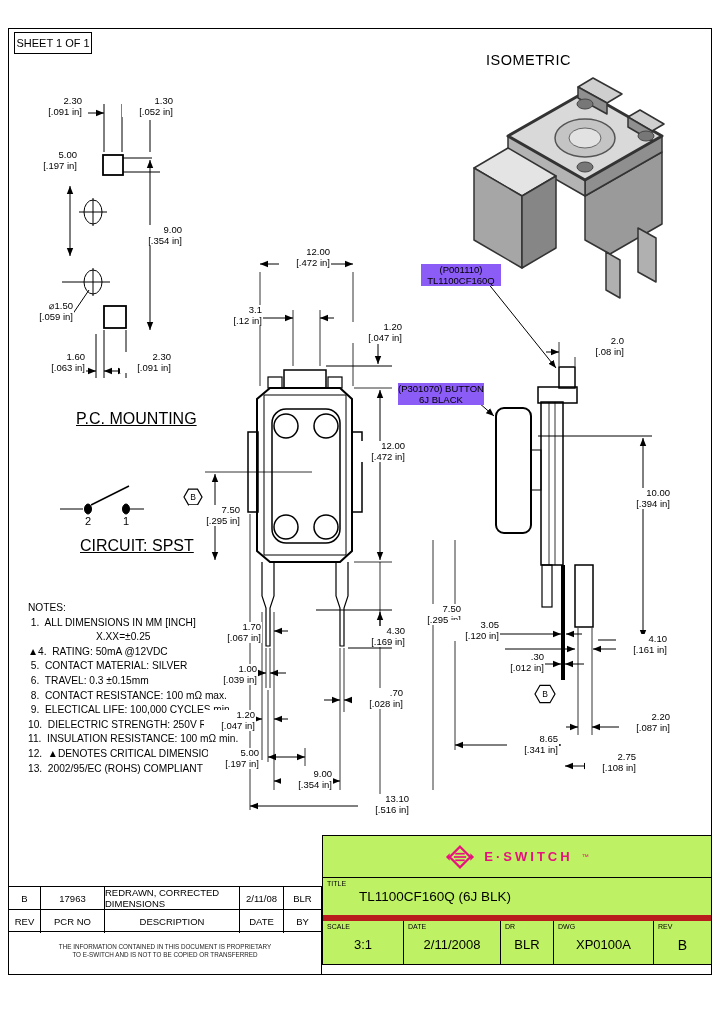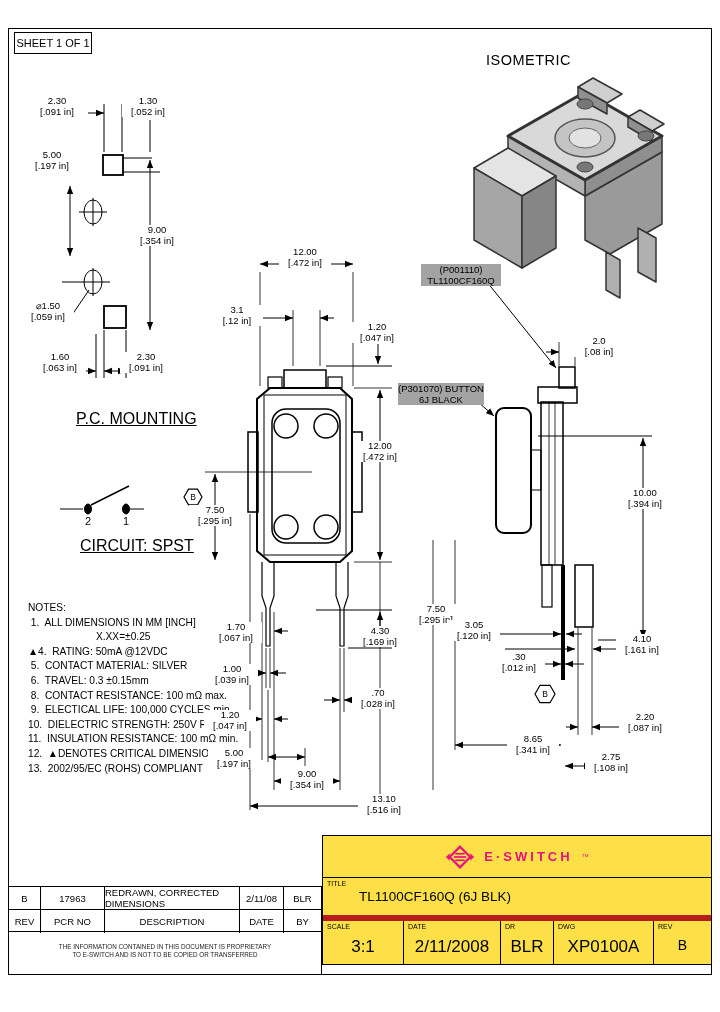--- a/index.html
+++ b/index.html
@@ -4,54 +4,54 @@
 <style>
   * { box-sizing: border-box; margin: 0; padding: 0; }
   body { background:#fff; font-family:"Liberation Sans",sans-serif; }
   #sheet { position:relative; width:720px; height:1012px; background:#fff; overflow:hidden; }
   .border-outer { position:absolute; left:8px; top:28px; width:704px; height:947px; border:1.5px solid #000; }
   .sheetbox { position:absolute; left:14px; top:32px; width:78px; height:22px; border:1.5px solid #000;
               display:flex; align-items:center; justify-content:center; font-size:11px; background:#fff; }
   svg.linework { position:absolute; left:0; top:0; pointer-events:none; }
   .dim { position:absolute; width:52px; font-size:9.5px; line-height:10.5px; text-align:center;
          background:#fff; padding:0 1px; }
-  .dim span { display:block; }
+  .dim span { display:block;text-align:right; }
   .lbl { position:absolute; font-size:16px; }
   .underline { text-decoration:underline; }
   .notes { position:absolute; left:28px; top:601px; }
   .notes div { white-space:pre; font-size:10.2px; line-height:14.6px; }
   .balloon-label { position:absolute; width:12px; text-align:center; font-size:8.5px; }
-  .callout { position:absolute; text-align:center; font-size:9.5px; line-height:11px; background:#a3a3a3; }
+  .callout { position:absolute; text-align:center; font-size:9.5px; line-height:11px; background:#8b5cf6; }
   .callout span { display:block; }
   .iso-label { position:absolute; left:486px; top:52px; font-size:14.5px; letter-spacing:0.5px; }
   
   .revtable { position:absolute; left:8px; top:886px; width:314px; height:46px;
               display:grid; grid-template-columns:32px 64px 135px 44px 1fr;
               grid-template-rows:23px 23px; border:1.5px solid #000; background:#fff; }
   .revtable > div { border-right:1px solid #000; border-bottom:1px solid #000;
                     display:flex; align-items:center; justify-content:center;
                     font-size:9.5px; overflow:hidden; }
   .revtable > div.lastcol { border-right:none; }
   .revtable > div.lastrow { border-bottom:none; }
   .fineprint { position:absolute; left:8px; top:931px; width:314px; height:44px;
                border:1.5px solid #000; border-top:none; text-align:center;
                font-size:6.3px; line-height:8px; color:#222; padding-top:12px; }
   .rblock { position:absolute; left:322px; top:835px; width:390px; height:130px;
-            border:1.5px solid #000; background:#fde047; }
+            border:1.5px solid #000; background:#bef264; }
   .brandrow { height:42px; border-bottom:1px solid #000; display:flex; align-items:center;
               justify-content:center; gap:9px; }
   .brandtext { font-size:13px; font-weight:bold; letter-spacing:3px; color:#e8117f; }
   .brandtm { font-size:7px; color:#e8117f; vertical-align:super; }
   .titlerow { position:relative; height:43px; border-bottom:6px solid #b91c1c; }
   .minilabel { position:absolute; left:4px; top:2px; font-size:7px; }
   .titleval { position:absolute; left:36px; top:11px; font-size:13.5px; }
   .brow { display:flex; height:43px; }
   .brow > div { position:relative; border-right:1px solid #000; height:100%; }
   .brow > div:last-child { border-right:none; }
-  .cellval { position:absolute; width:100%; text-align:center; top:16px; font-size:17px; }
+  .cellval { position:absolute; width:100%; text-align:center; top:16px; font-size:13px; }
   .c-scale{width:81px;} .c-date{width:97px;} .c-dr{width:53px;} .c-dwg{width:100px;} .c-rev{flex:1;}
 </style>
 </head>
 <body>
 
 <div id="sheet">
 
   <div class="border-outer"></div>
   <div class="sheetbox">
     <span>SHEET 1 OF 1</span>

